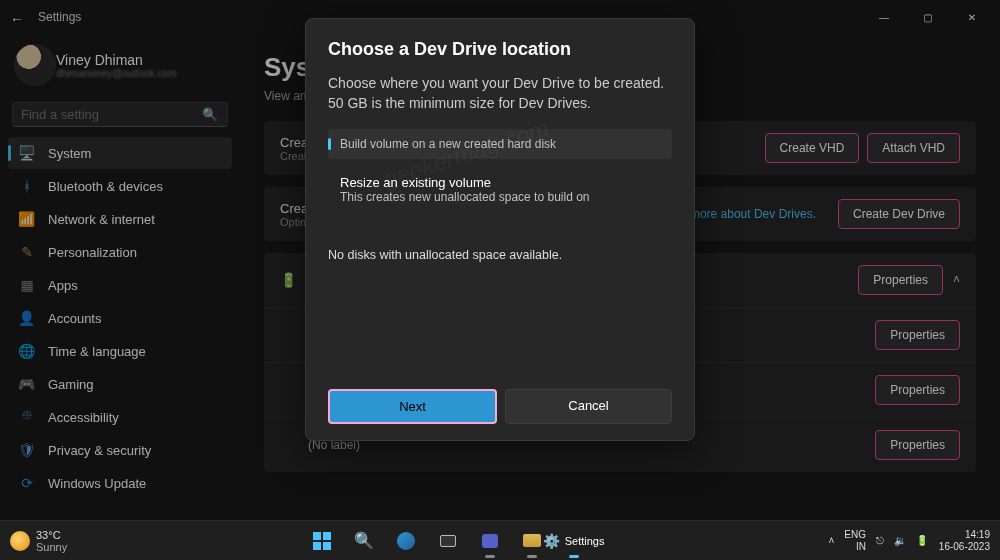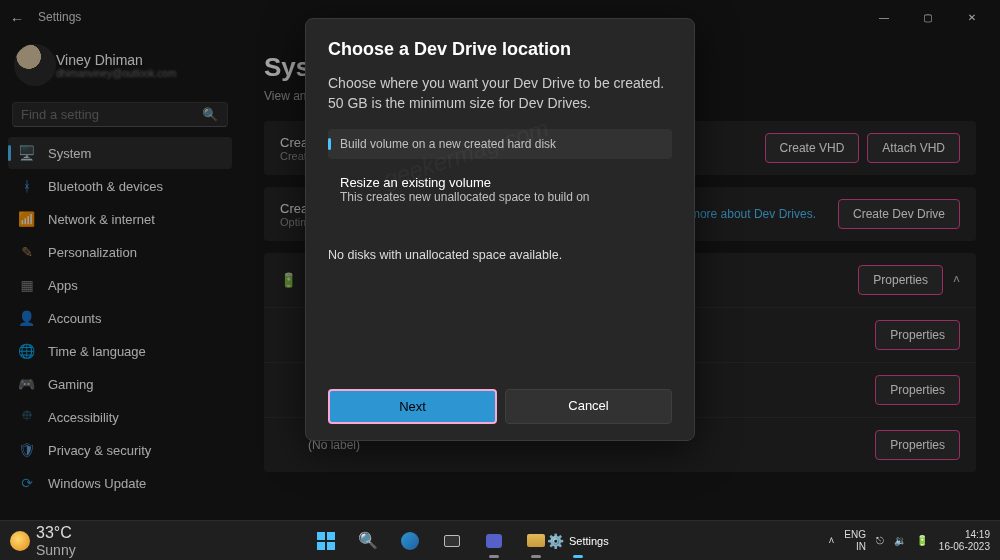--- a/index.html
+++ b/index.html
@@ -232,22 +232,22 @@
       <div class="dbtn secondary">Cancel</div>
     </div>
   </div>
   <div class="wm">geekermag.com</div>
 </div>
 
 <div class="taskbar">
   <div class="tb-left">
     <div class="sun"></div>
     <div>
-      <div style="font-size:16px">33°C</div>
-      <div style="font-size:14px;color:#aaa">Sunny</div>
+      <div style="font-size:11px">33°C</div>
+      <div style="font-size:11px;color:#aaa">Sunny</div>
     </div>
   </div>
   <div class="tb-center">
     <div class="tb-icon">
       <svg width="18" height="18" viewBox="0 0 18 18">
           <rect x="0" y="0" width="8" height="8" fill="#4cc2ff"></rect>
           <rect x="10" y="0" width="8" height="8" fill="#4cc2ff"></rect>
           <rect x="0" y="10" width="8" height="8" fill="#4cc2ff"></rect>
           <rect x="10" y="10" width="8" height="8" fill="#4cc2ff"></rect>
         </svg>

